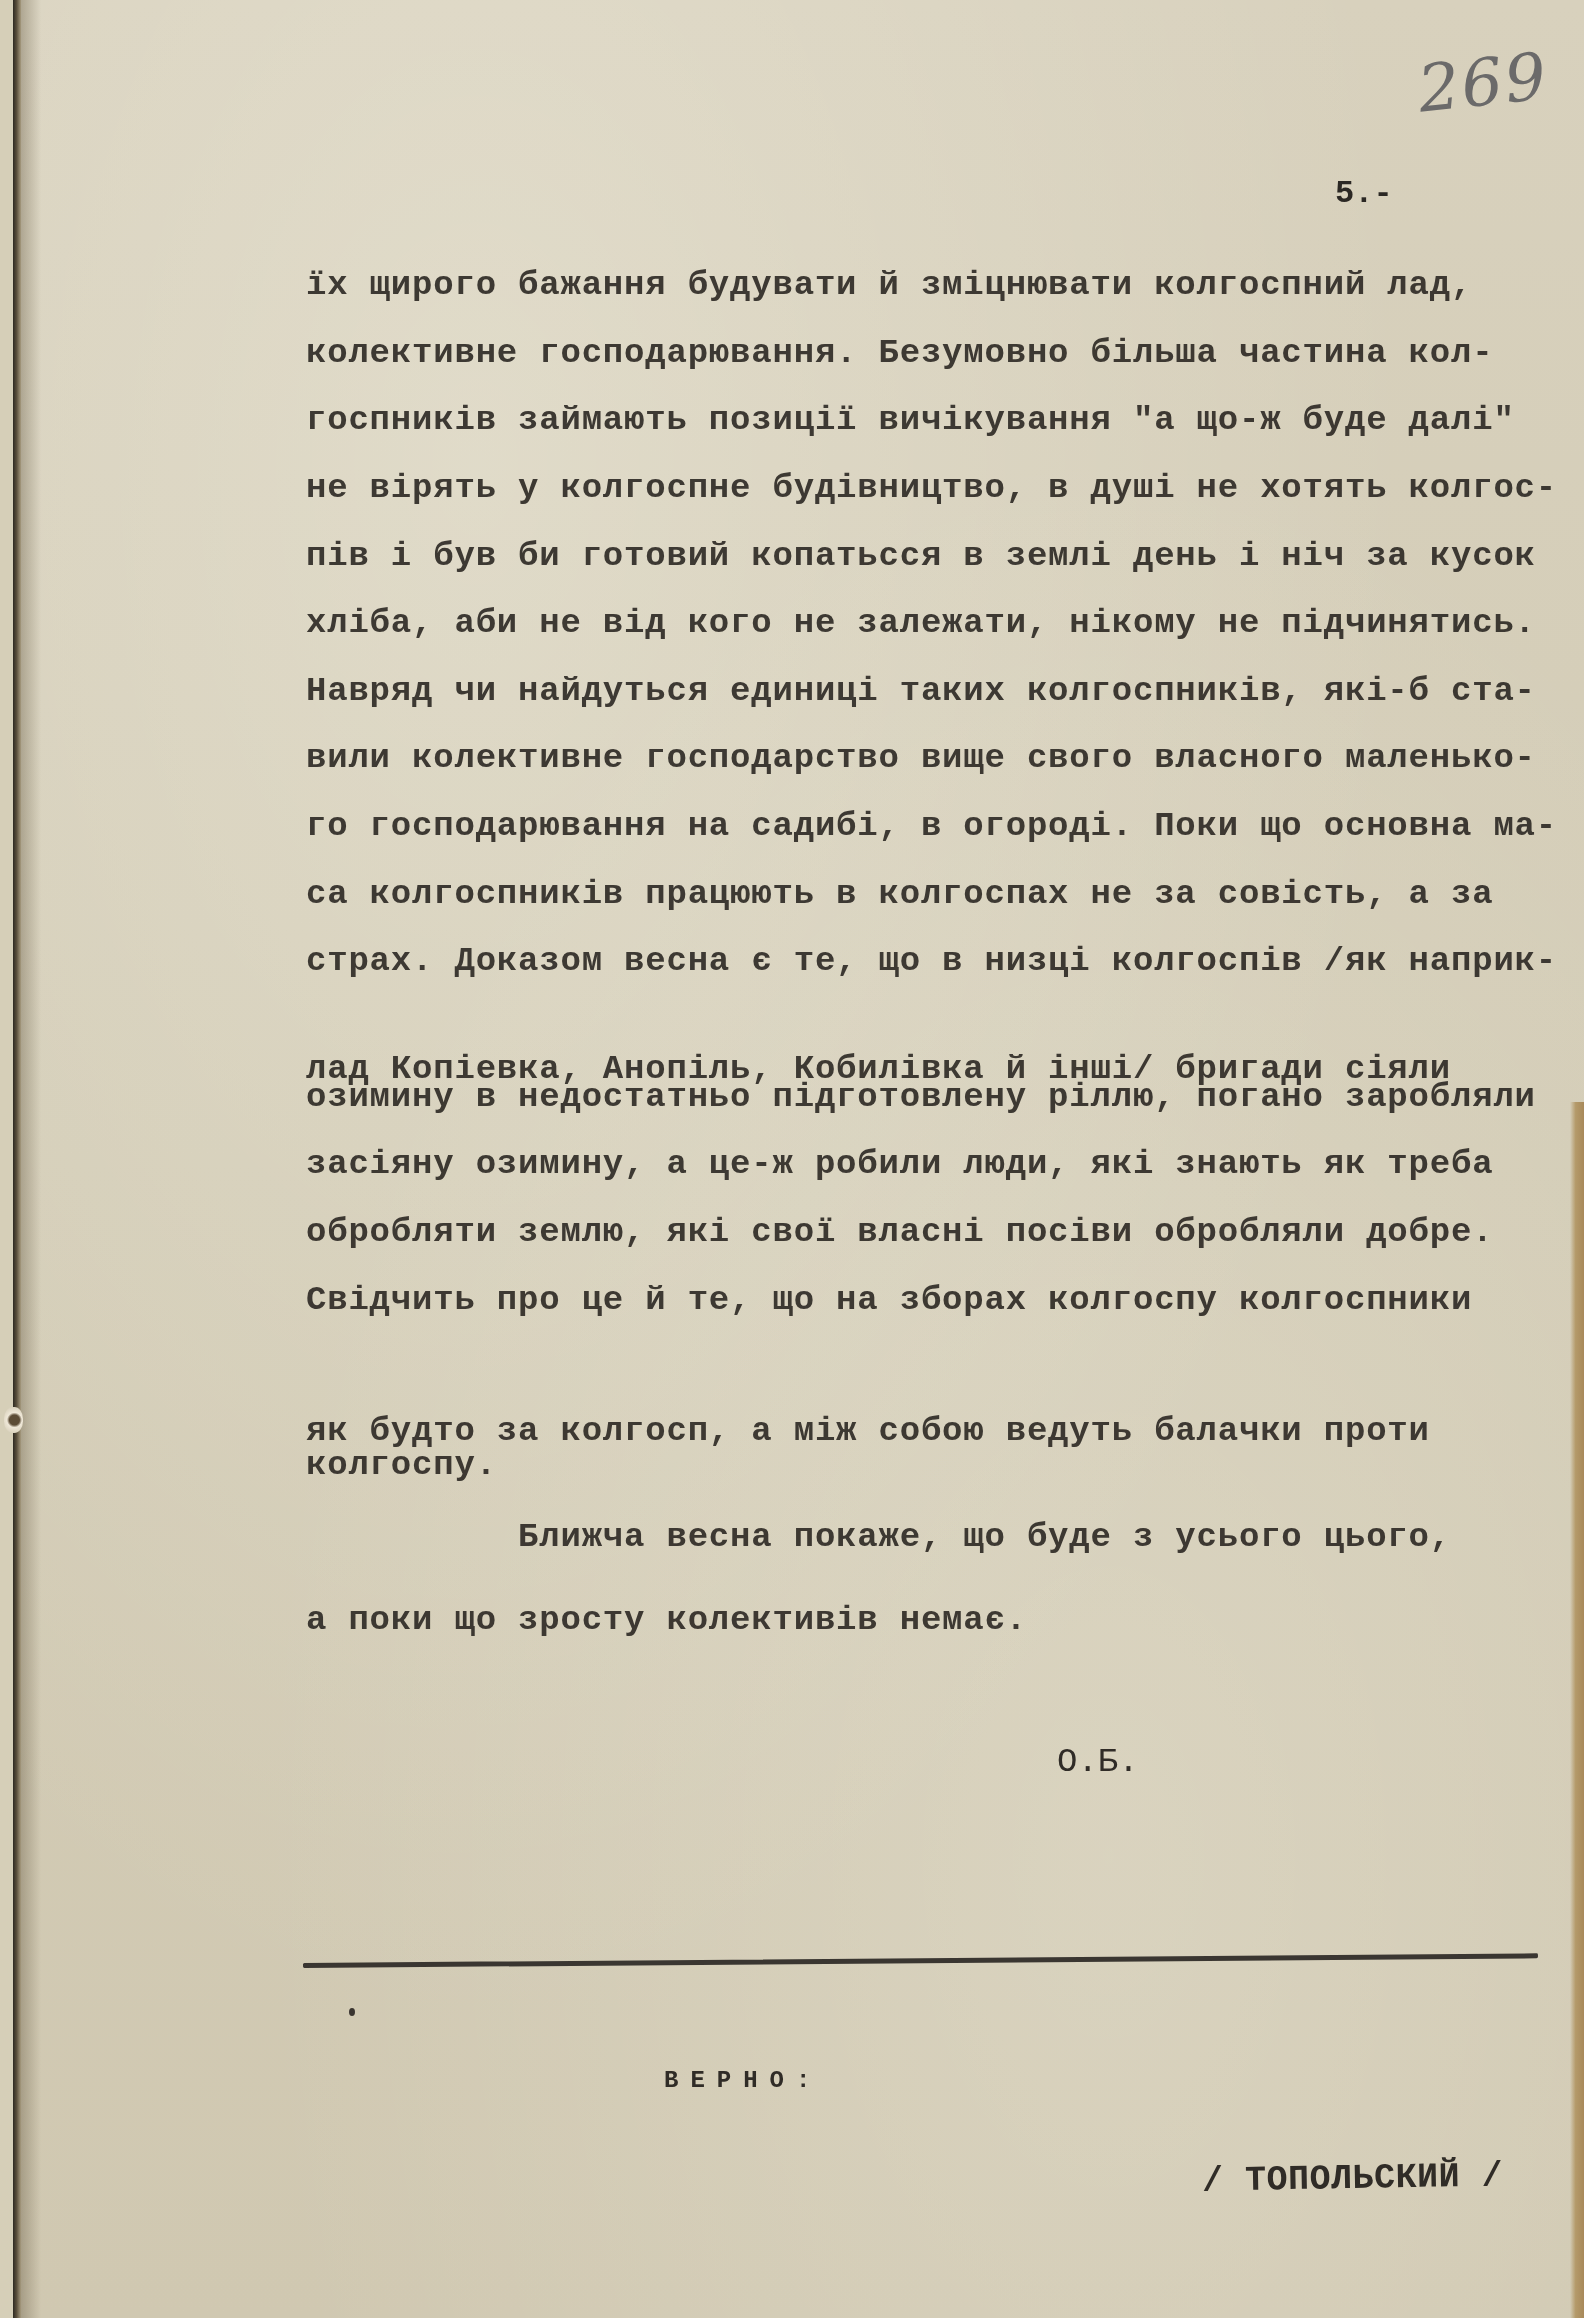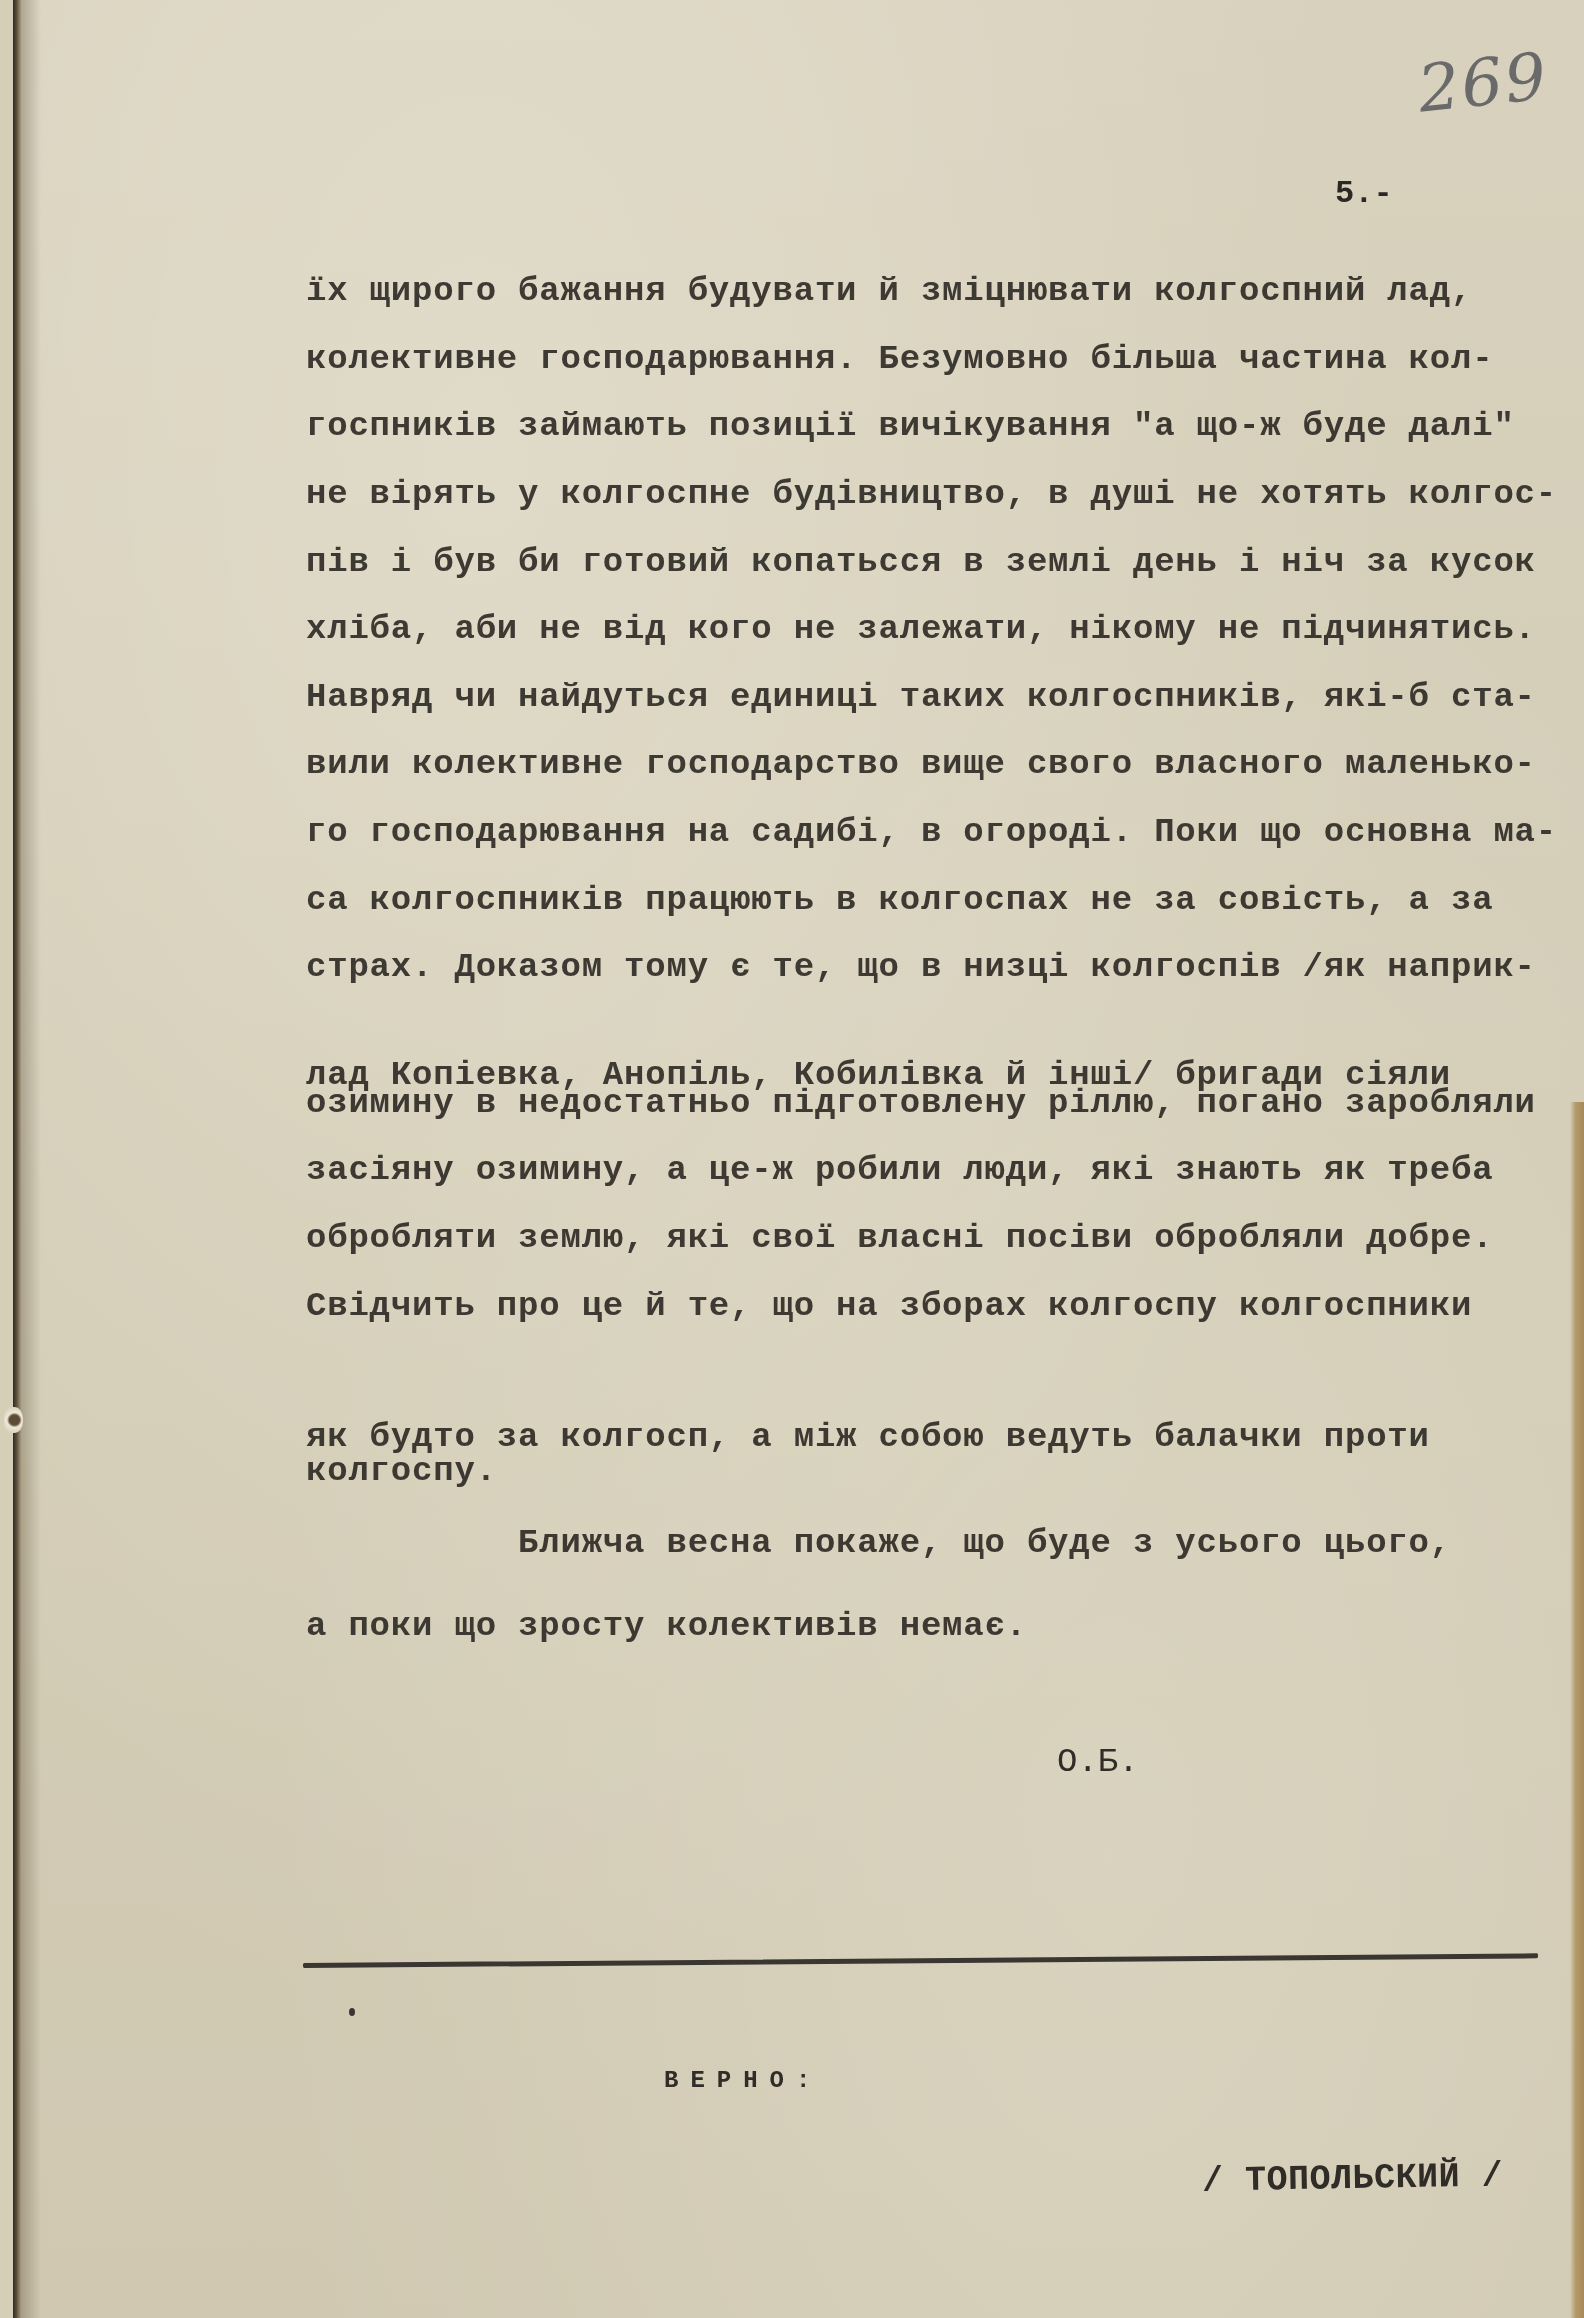--- a/index.html
+++ b/index.html
@@ -77,21 +77,20 @@
     }
     .line {
       position: absolute;
       left: 0;
       white-space: pre;
       font-size: 34px;
       font-weight: bold;
       letter-spacing: 0.8px;
       color: #302c27;
       opacity: 0.92;
-      margin-top: 6px;
     }
     .signature-initials {
       position: absolute;
       left: 1057px; top: 1743px;
       font-size: 34px;
       font-weight: normal;
       color: #302c27;
     }
     .rule {
       position: absolute;
@@ -150,21 +149,21 @@
     <div class="line" style="top:0px">їх щирого бажання будувати й зміцнювати колгоспний лад,</div>
     <div class="line" style="top:68px">колективне господарювання. Безумовно більша частина кол-</div>
     <div class="line" style="top:135px">госпників займають позиції вичікування "а що-ж буде далі"</div>
     <div class="line" style="top:203px">не вірять у колгоспне будівництво, в душі не хотять колгос-</div>
     <div class="line" style="top:271px">пів і був би готовий копатьсся в землі день і ніч за кусок</div>
     <div class="line" style="top:338px">хліба, аби не від кого не залежати, нікому не підчинятись.</div>
     <div class="line" style="top:406px">Навряд чи найдуться единиці таких колгоспників, які-б ста-</div>
     <div class="line" style="top:473px">вили колективне господарство вище свого власного маленько-</div>
     <div class="line" style="top:541px">го господарювання на садибі, в огороді. Поки що основна ма-</div>
     <div class="line" style="top:609px">са колгоспників працюють в колгоспах не за совість, а за</div>
-    <div class="line" style="top:676px">страх. Доказом тому є те, що в низці колгоспів /як наприк-</div>
+    <div class="line" style="top:676px">страх. Доказом весна є те, що в низці колгоспів /як наприк-</div>
     <div class="line" style="top:784px">лад Копіевка, Анопіль, Кобилівка й інші/ бригади сіяли</div>
     <div class="line" style="top:812px">озимину в недостатньо підготовлену ріллю, погано заробляли</div>
     <div class="line" style="top:879px">засіяну озимину, а це-ж робили люди, які знають як треба</div>
     <div class="line" style="top:947px">обробляти землю, які свої власні посіви обробляли добре.</div>
     <div class="line" style="top:1015px">Свідчить про це й те, що на зборах колгоспу колгоспники</div>
     <div class="line" style="top:1146px">як будто за колгосп, а між собою ведуть балачки проти</div>
     <div class="line" style="top:1180px">колгоспу.</div>
     <div class="line" style="top:1252px">          Ближча весна покаже, що буде з усього цього,</div>
     <div class="line" style="top:1335px">а поки що зросту колективів немає.</div>
   </div>

